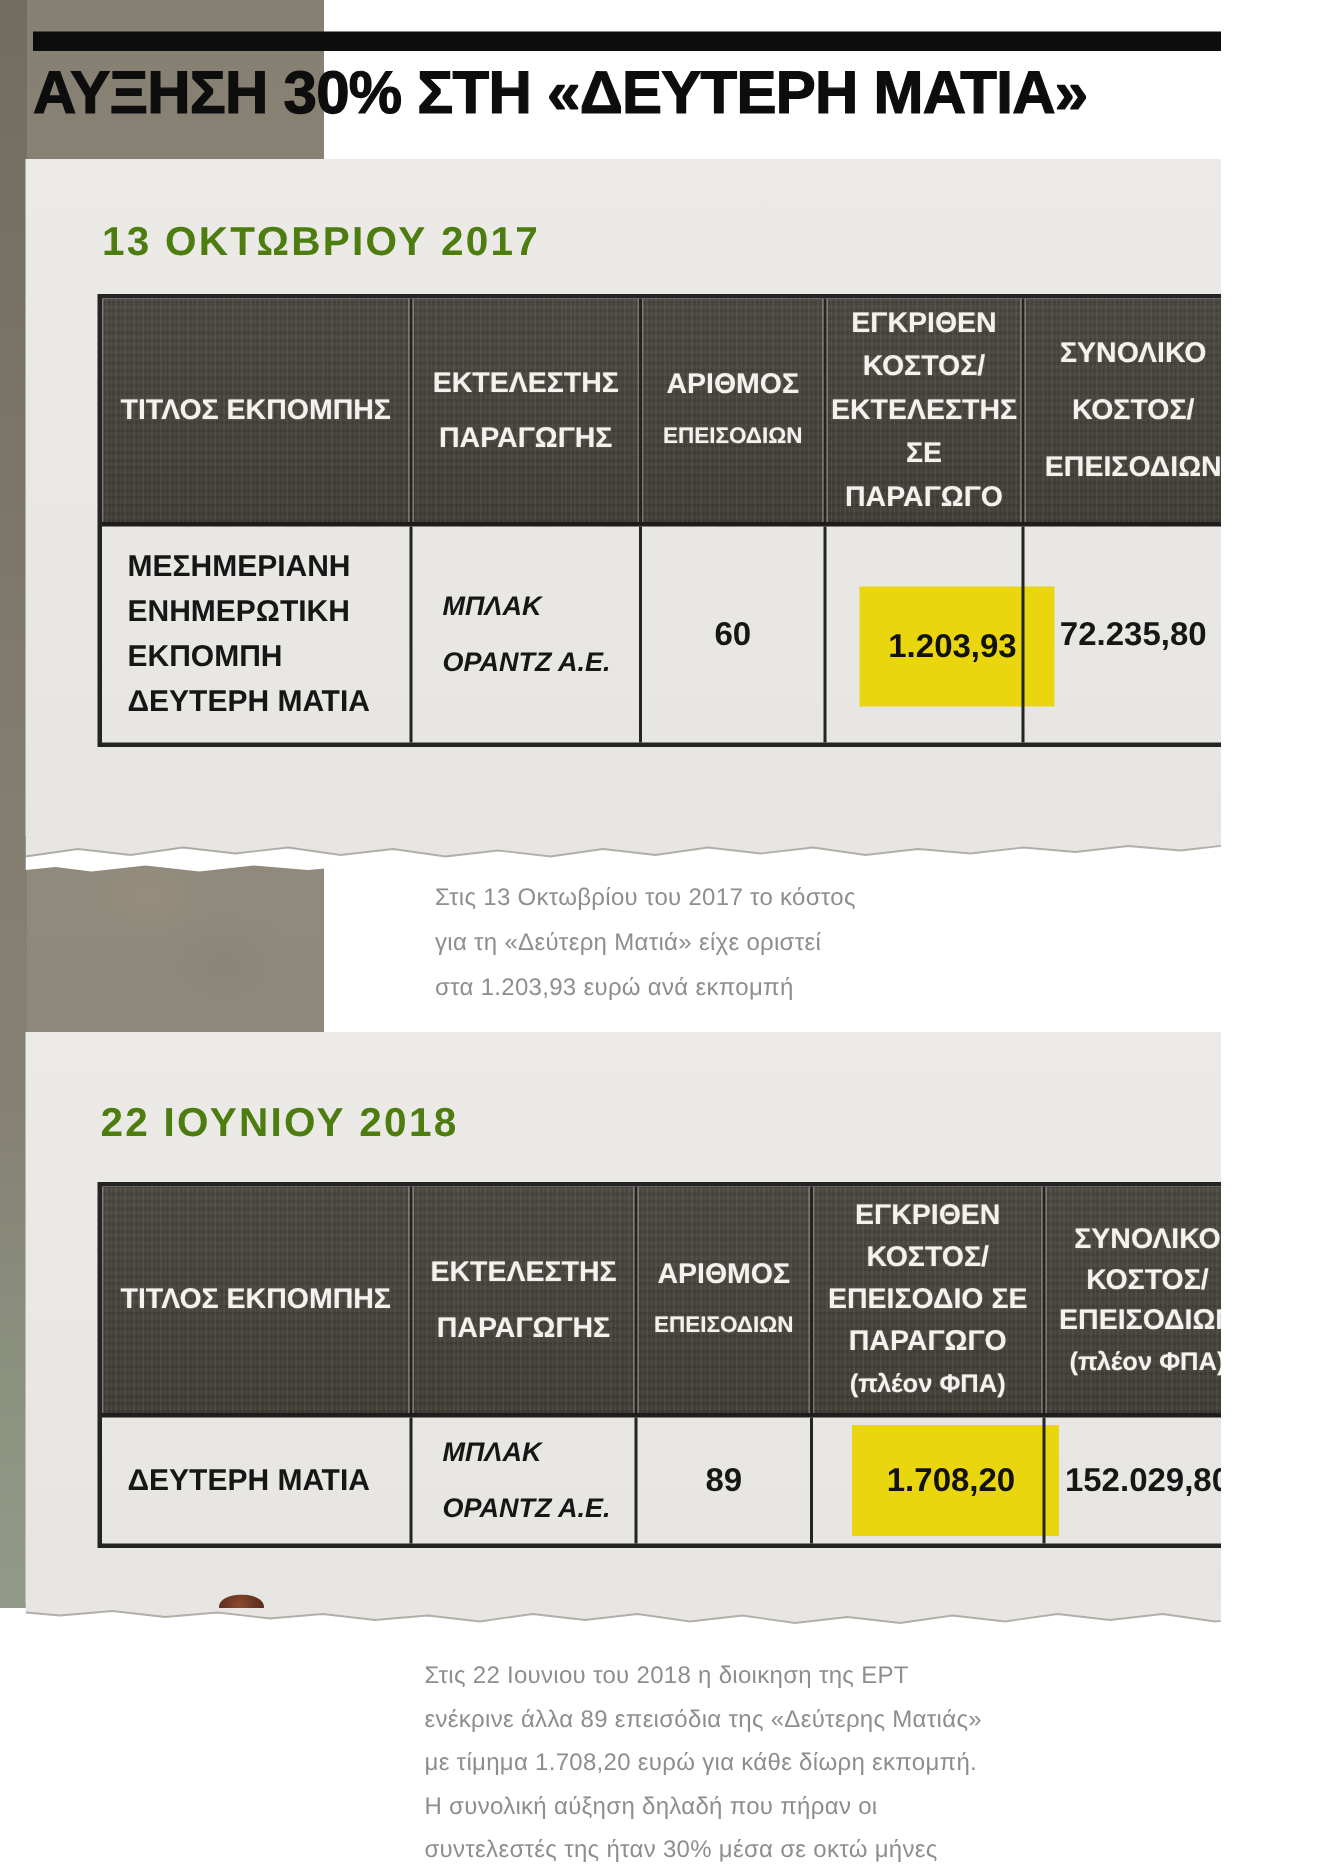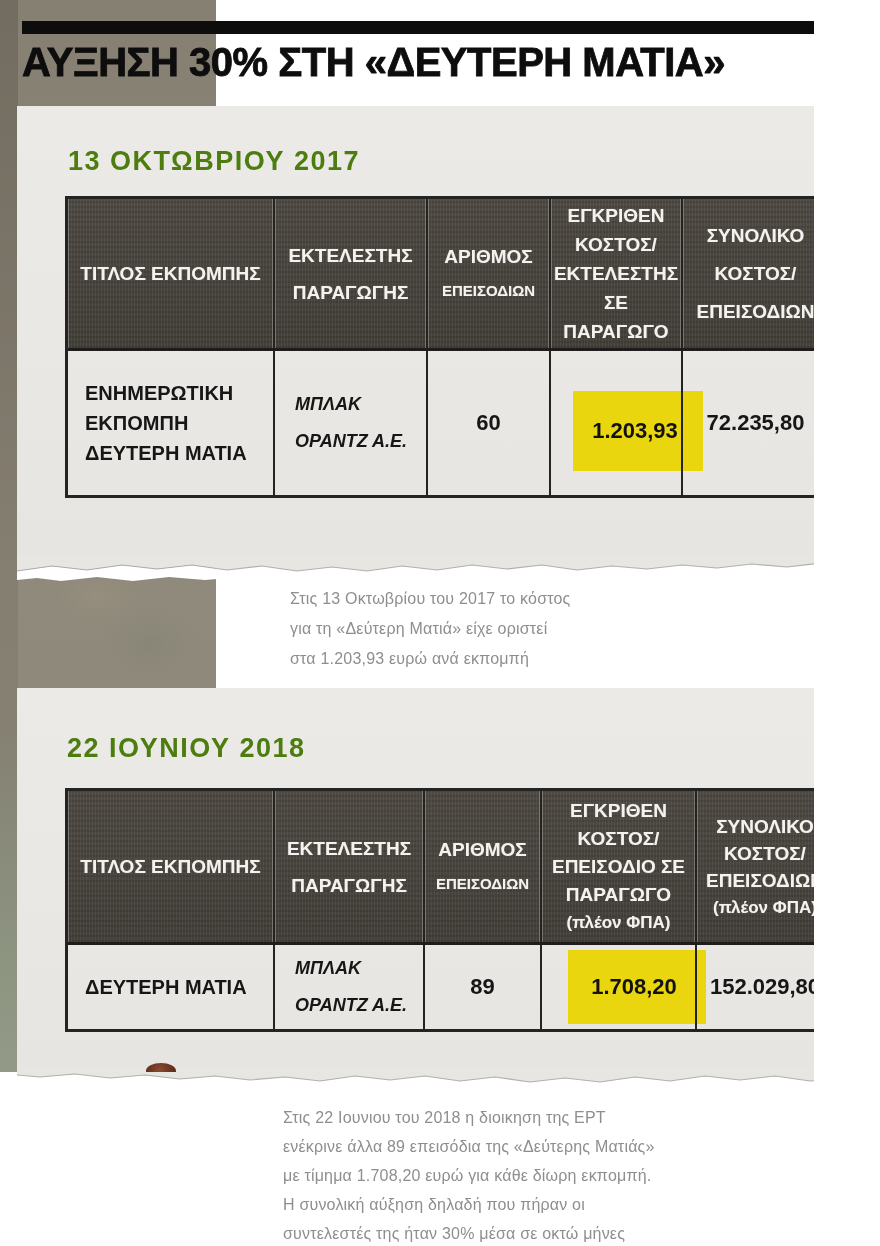--- a/index.html
+++ b/index.html
@@ -155,20 +155,21 @@
         <span class="hline">ΠΑΡΑΓΩΓΟ</span>
       </div>
       <div class="hcell col5 lh38">
         <span class="hline">ΣΥΝΟΛΙΚΟ</span>
         <span class="hline">ΚΟΣΤΟΣ/</span>
         <span class="hline">ΕΠΕΙΣΟΔΙΩΝ</span>
       </div>
     </div>
     <div class="drow">
       <div class="dcell title col1">
+        <span>ΜΕΣΗΜΕΡΙΑΝΗ</span>
         <span>ΕΝΗΜΕΡΩΤΙΚΗ</span>
         <span>ΕΚΠΟΜΠΗ</span>
         <span>ΔΕΥΤΕΡΗ ΜΑΤΙΑ</span>
       </div>
       <div class="dcell producer col2">
         <span>ΜΠΛΑΚ</span>
         <span>ΟΡΑΝΤΖ Α.Ε.</span>
       </div>
       <div class="dcell center col3">
         <span>60</span>

